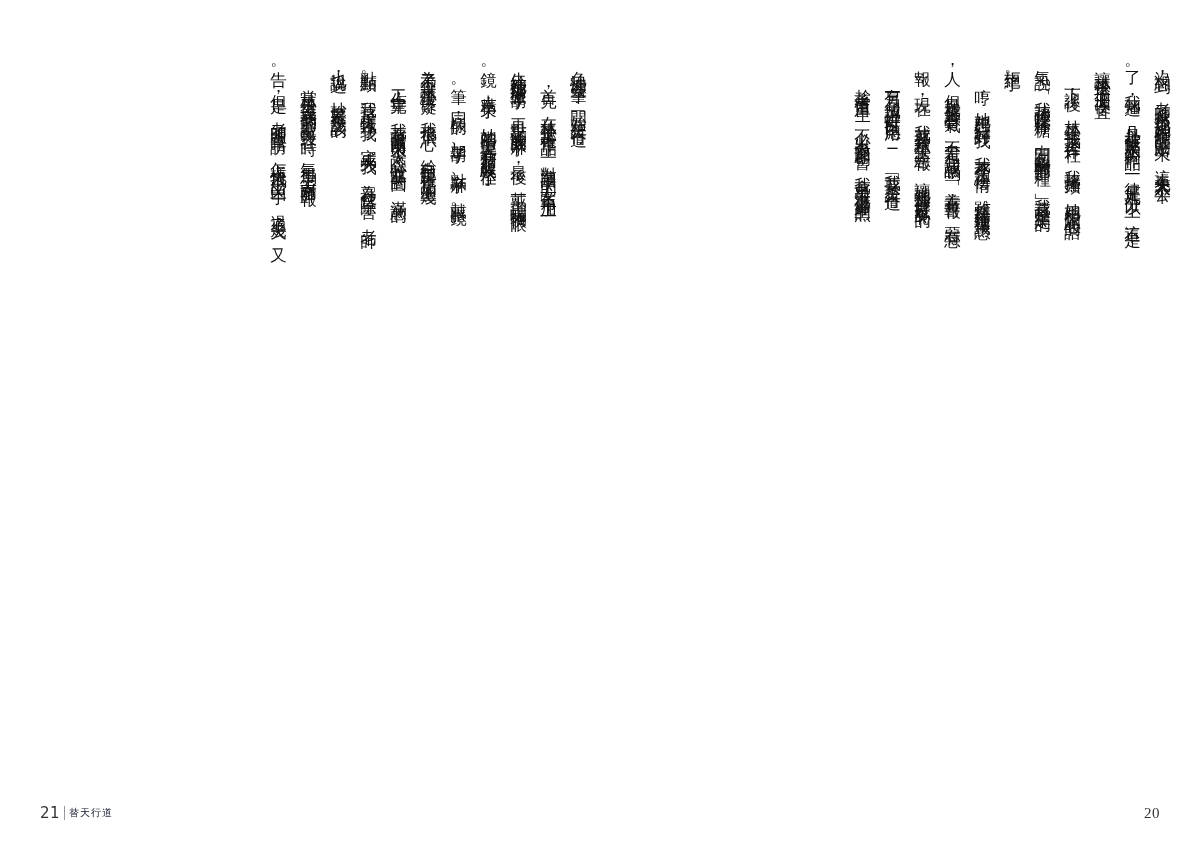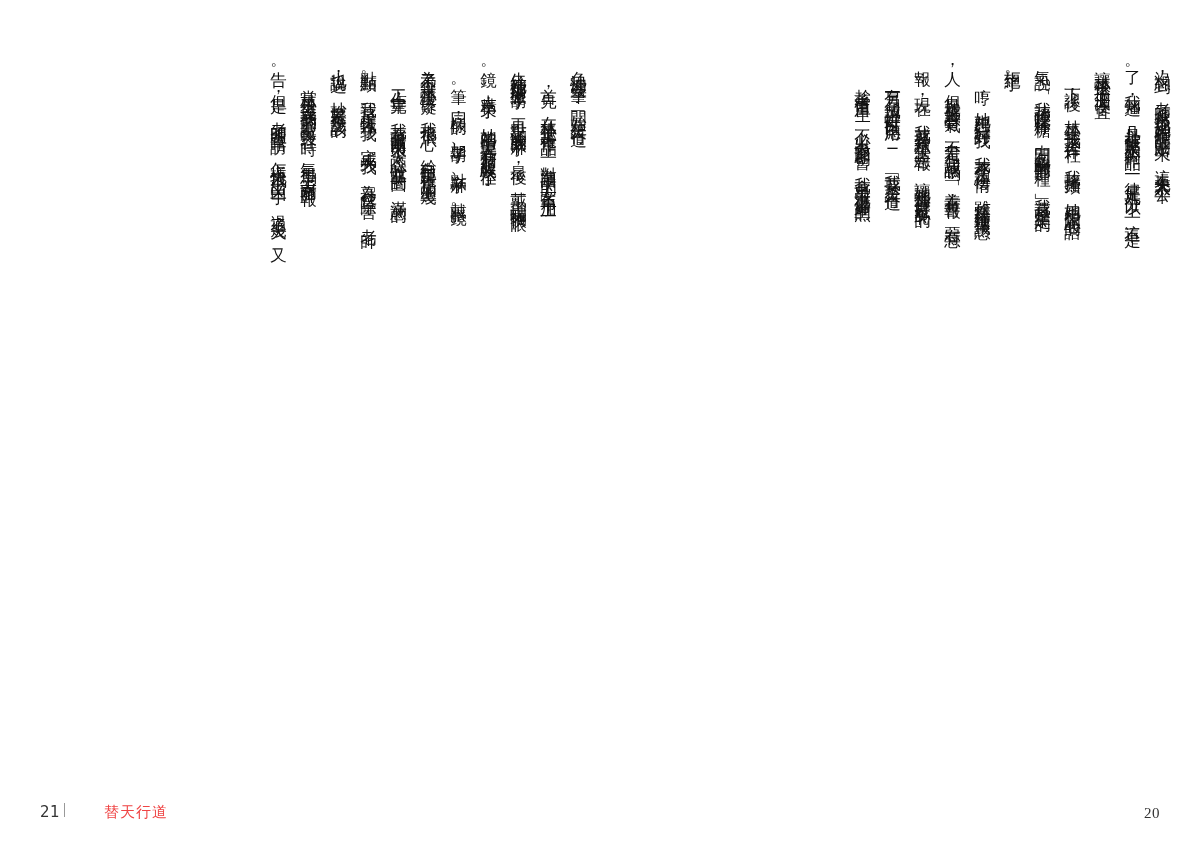--- a/index.html
+++ b/index.html
@@ -69,21 +69,21 @@
   }
   
   .vcol.indent-1 { padding-top: 18px; height: 682px; }
 
   .footer {
     position: absolute;
     bottom: 26px;
     font-family: "DejaVu Sans", "Liberation Sans", sans-serif;
     color: #1a1a1a;
     display: flex;
-    align-items: flex-start;
+    align-items: center;
     gap: 4px;
   }
   #footer-left {
     left: 40px;
   }
   #footer-right {
     right: 40px;
     font-family: Liberation Serif, serif;
   }
   .folio {
@@ -91,25 +91,24 @@
     letter-spacing: 0.5px;
     color: #333;
   }
   .rule {
     display: inline-block;
     width: 1px;
     height: 14px;
     background: #999;
   }
   .running-title {
-    font-size: 15px;
+    font-size: 10px;
     letter-spacing: 1px;
-    color: #ef4444;
+    color: #0f172a;
     font-family: "DejaVu Sans", "Liberation Sans", sans-serif;
-    margin-left: 35px;
   }
 </style>
 </head>
 <body>
 
 <div id="book-spread">
 
   <div class="page" id="page-right">
     <div class="columns" id="right-columns">
         <div class="vcol">沒想到，老師竟然也把她的作品張貼出來，這未免太不公平</div>

